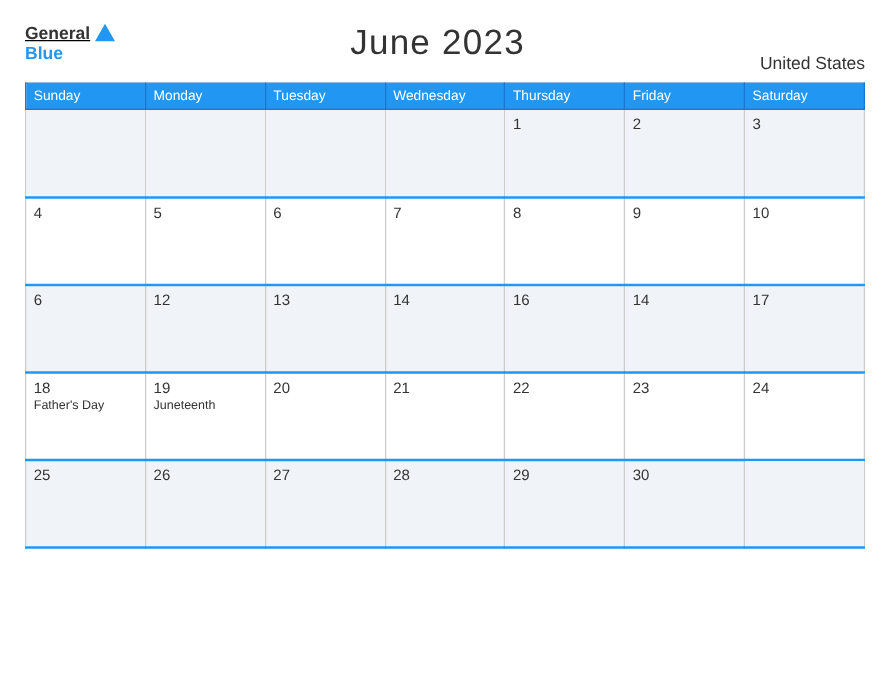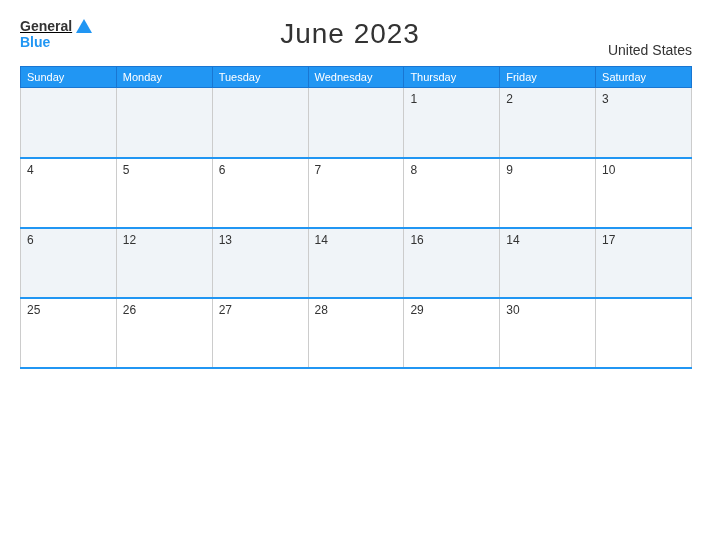--- a/index.html
+++ b/index.html
@@ -217,20 +217,45 @@
         </td>
         <td>
           <span class="day-number">14</span>
         </td>
         <td>
           <span class="day-number">17</span>
         </td>
       </tr>
       <tr>
         <td>
+          <span class="day-number">18</span>
+          <span class="holiday">Father's Day</span>
+        </td>
+        <td>
+          <span class="day-number">19</span>
+          <span class="holiday">Juneteenth</span>
+        </td>
+        <td>
+          <span class="day-number">20</span>
+        </td>
+        <td>
+          <span class="day-number">21</span>
+        </td>
+        <td>
+          <span class="day-number">22</span>
+        </td>
+        <td>
+          <span class="day-number">23</span>
+        </td>
+        <td>
+          <span class="day-number">24</span>
+        </td>
+      </tr>
+      <tr>
+        <td>
           <span class="day-number">25</span>
         </td>
         <td>
           <span class="day-number">26</span>
         </td>
         <td>
           <span class="day-number">27</span>
         </td>
         <td>
           <span class="day-number">28</span>

